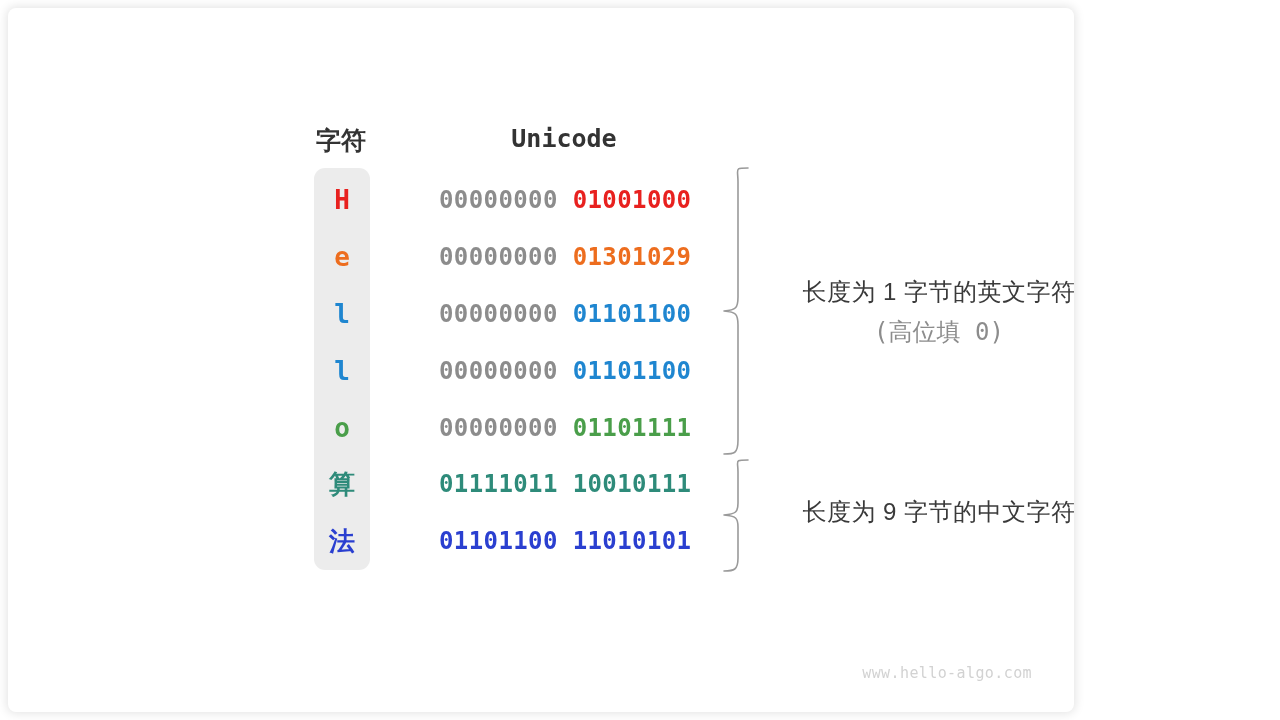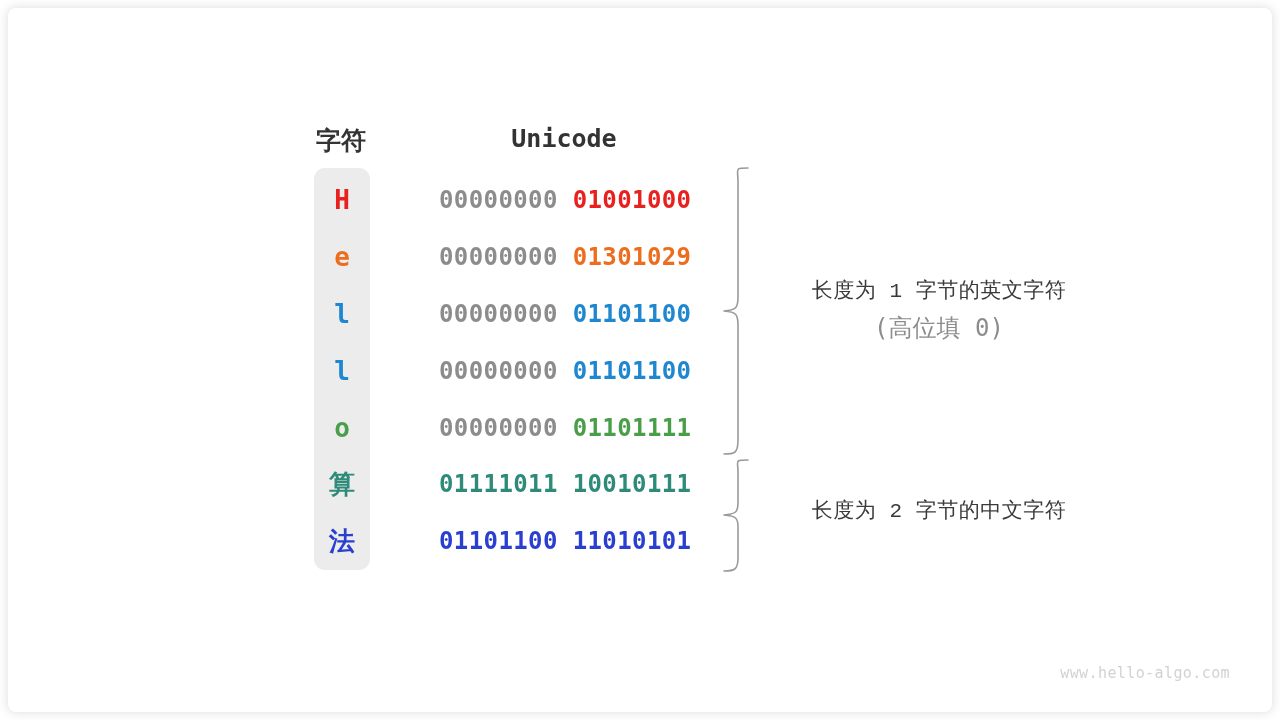--- a/index.html
+++ b/index.html
@@ -12,21 +12,21 @@
     height: 720px;
     font-family: "Liberation Sans", "DejaVu Sans", sans-serif;
     overflow: hidden;
   }
 
   
   #figure-card {
     position: absolute;
     left: 8px;
     top: 8px;
-    width: 1264px;
+    width: 1066px;
     height: 704px;
     background: #ffffff;
     border-radius: 8px;
     box-shadow: 0 0 10px 2px rgba(0,0,0,0.10);
   }
 
   
   .col-header {
     position: absolute;
     font-family: "DejaVu Sans Mono", "Liberation Mono", monospace;
@@ -88,24 +88,23 @@
 
   
   .annotation {
     position: absolute;
     text-align: center;
     font-family: "Liberation Sans", "DejaVu Sans", sans-serif;
     color: #3a3a3a;
     white-space: nowrap;
   }
   .annotation .line1 {
-    font-size: 21px;
+    font-size: 24px;
     letter-spacing: 0.5px;
     display: block;
-    font-family: Liberation Mono, monospace;
   }
   .annotation .line2 {
     font-size: 24px;
     color: #8c8c8c;
     display: block;
     margin-top: 8px;
     font-family: "DejaVu Sans Mono", "Liberation Mono", monospace;
   }
   #annotation-ascii { left: 756px; top: 268px; width: 350px; }
   #annotation-cjk   { left: 756px; top: 488px; width: 350px; }
@@ -180,18 +179,18 @@
              C 14 58, 16 60, 16 69
              C 16 70, 16 70, 16 100
              C 16 112, 12 113, 2 113" fill="none" stroke="#9a9a9a" stroke-width="1.6" stroke-linecap="round" stroke-linejoin="round"></path>
   </svg>
 
   <div class="annotation" id="annotation-ascii">
     <span class="line1">长度为 1 字节的英文字符</span>
     <span class="line2">(高位填 0)</span>
   </div>
   <div class="annotation" id="annotation-cjk">
-    <span class="line1">长度为 2 字节的中文字符</span>
+    <span class="line1">长度为 9 字节的中文字符</span>
   </div>
 
   <div id="watermark">www.hello-algo.com</div>
 
 </div>
 
 </body></html>

